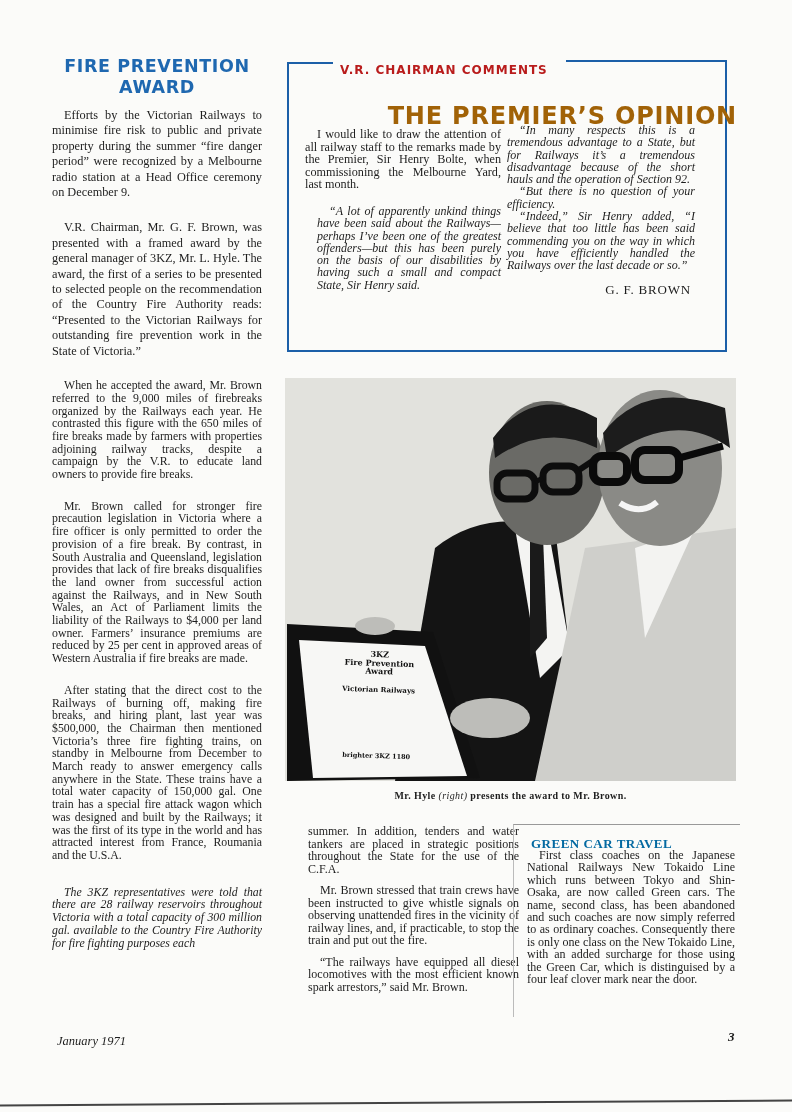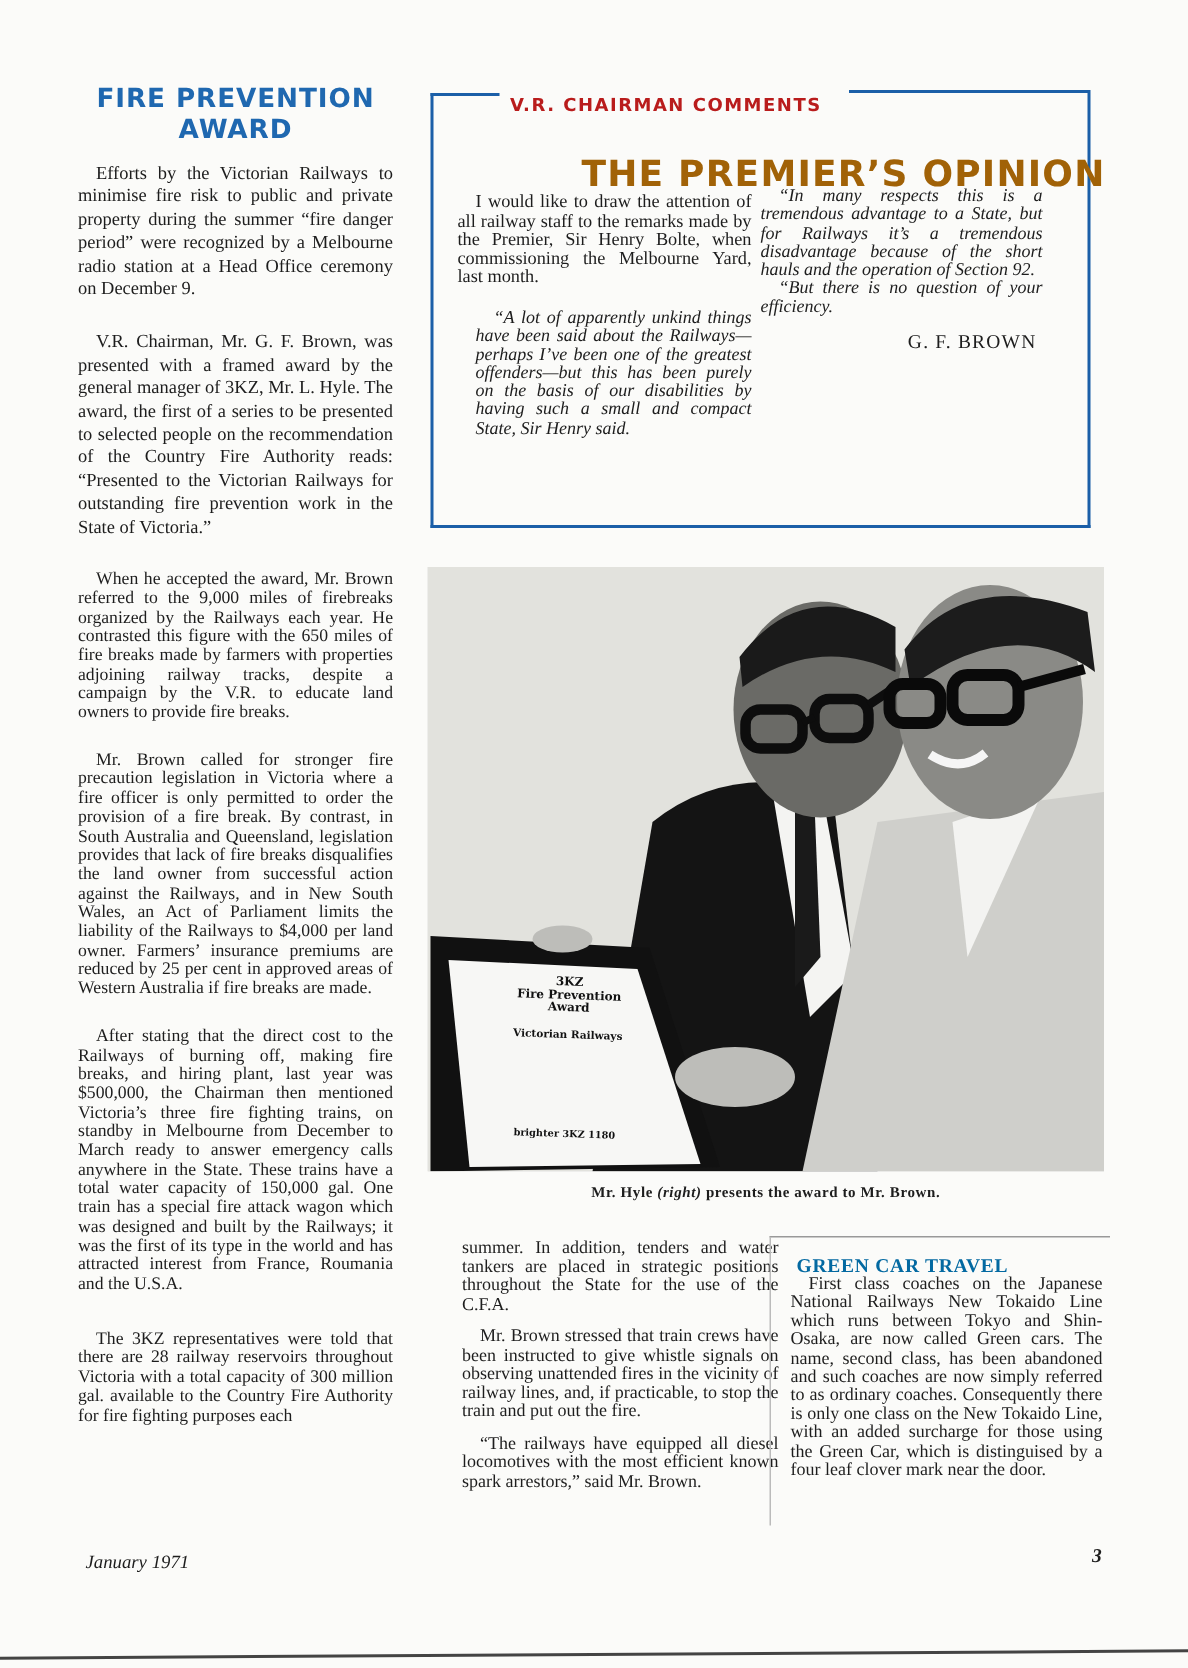--- a/index.html
+++ b/index.html
@@ -39,21 +39,21 @@
   .cpara { font-size:12.2px; line-height:12.6px; text-align:justify; margin:0; text-indent:12px; }
   .cquote { font-style:italic; font-size:12px; line-height:12.3px; text-align:justify; margin:0; text-indent:12px; }
   .cquote-indent { margin:14px 0 0 12px; }
   .signature { text-align:right; font-size:13px; letter-spacing:0.8px; margin-top:10px; padding-right:4px; }
 
   
   .photo {
     position:absolute; left:285px; top:378px; width:451px; height:403px; background:#e9e9e6; overflow:hidden;
   }
   .caption { position:absolute; left:285px; top:790px; width:451px; text-align:center; font-size:10px; font-weight:bold; letter-spacing:0.4px; }
-  .caption i { font-weight:bold; }
+  .caption i { font-weight:normal; }
 
   
   .mid-col { position:absolute; left:308px; top:825px; width:211px; }
   .mid-col .para { font-size:12px; line-height:12.5px; margin-bottom:9px; }
   .mid-col .para.first { text-indent:0; }
 
   
   .gbox { position:absolute; left:513px; top:824px; width:226px; height:192px; border-left:1px solid #bbb; border-top:1px solid #999; }
   .gbox-title { position:absolute; left:531px; top:836px; font-weight:bold; color:#0369a1; font-size:13px; letter-spacing:0.5px; }
   .gbox-body { position:absolute; left:527px; top:849px; width:208px; font-size:12px; line-height:12.4px; text-align:justify; text-indent:12px; margin:0; }
@@ -70,36 +70,37 @@
   <div class="left-col">
     <div class="fp-title">
       <div>FIRE PREVENTION</div>
       <div>AWARD</div>
     </div>
     <p class="para">Efforts by the Victorian Railways to minimise fire risk to public and private property during the summer “fire danger period” were recognized by a Melbourne radio station at a Head Office ceremony on December 9.</p>
     <p class="para" style="margin-top:20px;">V.R. Chairman, Mr. G. F. Brown, was presented with a framed award by the general manager of 3KZ, Mr. L. Hyle. The award, the first of a series to be presented to selected people on the recommendation of the Country Fire Authority reads: “Presented to the Victorian Railways for outstanding fire prevention work in the State of Victoria.”</p>
     <p class="para tight" style="margin-top:20px;">When he accepted the award, Mr. Brown referred to the 9,000 miles of firebreaks organized by the Railways each year. He contrasted this figure with the 650 miles of fire breaks made by farmers with properties adjoining railway tracks, despite a campaign by the V.R. to educate land owners to provide fire breaks.</p>
     <p class="para tight" style="margin-top:19px;">Mr. Brown called for stronger fire precaution legislation in Victoria where a fire officer is only permitted to order the provision of a fire break. By contrast, in South Australia and Queensland, legislation provides that lack of fire breaks disqualifies the land owner from successful action against the Railways, and in New South Wales, an Act of Parliament limits the liability of the Railways to $4,000 per land owner. Farmers’ insurance premiums are reduced by 25 per cent in approved areas of Western Australia if fire breaks are made.</p>
     <p class="para tight" style="margin-top:19px;">After stating that the direct cost to the Railways of burning off, making fire breaks, and hiring plant, last year was $500,000, the Chairman then mentioned Victoria’s three fire fighting trains, on standby in Melbourne from December to March ready to answer emergency calls anywhere in the State. These trains have a total water capacity of 150,000 gal. One train has a special fire attack wagon which was designed and built by the Railways; it was the first of its type in the world and has attracted interest from France, Roumania and the U.S.A.</p>
-    <p class="para tight" style="margin-top:24px;">The 3KZ representatives were told that there are 28 railway reservoirs throughout Victoria with a total capacity of 300 million gal. available to the Country Fire Authority for fire fighting purposes each</p>
+    <p class="para tight" style="margin-top:24px;font-style:italic;">The 3KZ representatives were told that there are 28 railway reservoirs throughout Victoria with a total capacity of 300 million gal. available to the Country Fire Authority for fire fighting purposes each</p>
   </div>
 
   <div class="cbox"></div>
   <div class="cbox-topline-l"></div>
   <div class="cbox-topline-r"></div>
   <div class="cbox-kicker">V.R. CHAIRMAN COMMENTS</div>
   <div class="cbox-title">THE PREMIER’S OPINION</div>
 
   <div class="cbox-col1">
     <p class="cpara">I would like to draw the attention of all railway staff to the remarks made by the Premier, Sir Henry Bolte, when commissioning the Melbourne Yard, last month.</p>
     <p class="cquote cquote-indent">“A lot of apparently unkind things have been said about the Railways—perhaps I’ve been one of the greatest offenders—but this has been purely on the basis of our disabilities by having such a small and compact State, Sir Henry said.</p>
   </div>
   <div class="cbox-col2">
     <p class="cquote">“In many respects this is a tremendous advantage to a State, but for Railways it’s a tremendous disadvantage because of the short hauls and the operation of Section 92.</p>
     <p class="cquote">“But there is no question of your efficiency.</p>
+    <p class="cquote">“Indeed,” Sir Henry added, “I believe that too little has been said commending you on the way in which you have efficiently handled the Railways over the last decade or so.”</p>
     <div class="signature">G. F. BROWN</div>
   </div>
 
   <div class="photo">
     <svg width="451" height="403" viewBox="0 0 451 403">
       <rect x="0" y="0" width="451" height="403" fill="#e6e6e2"></rect>
 
       <rect x="0" y="0" width="451" height="403" fill="#dcdcd8" opacity="0.4"></rect>
 
       <path d="M150 170 Q200 130 270 150 L300 403 L110 403 Z" fill="#141414"></path>

